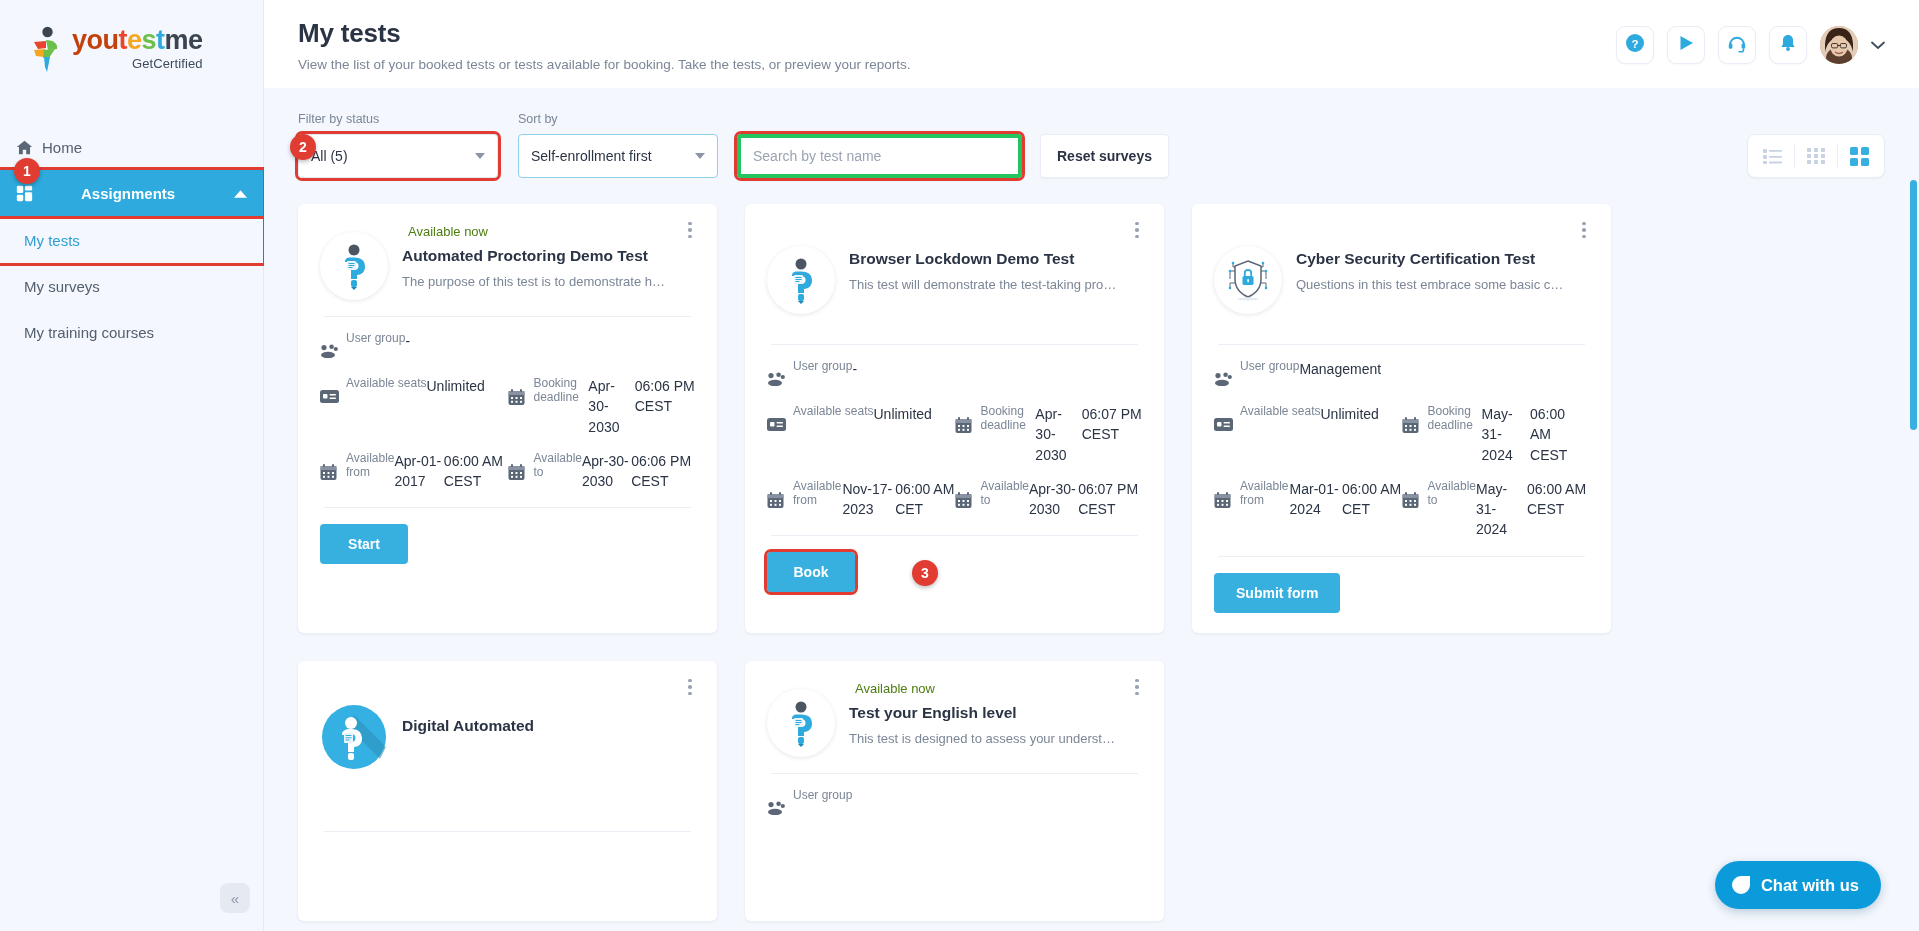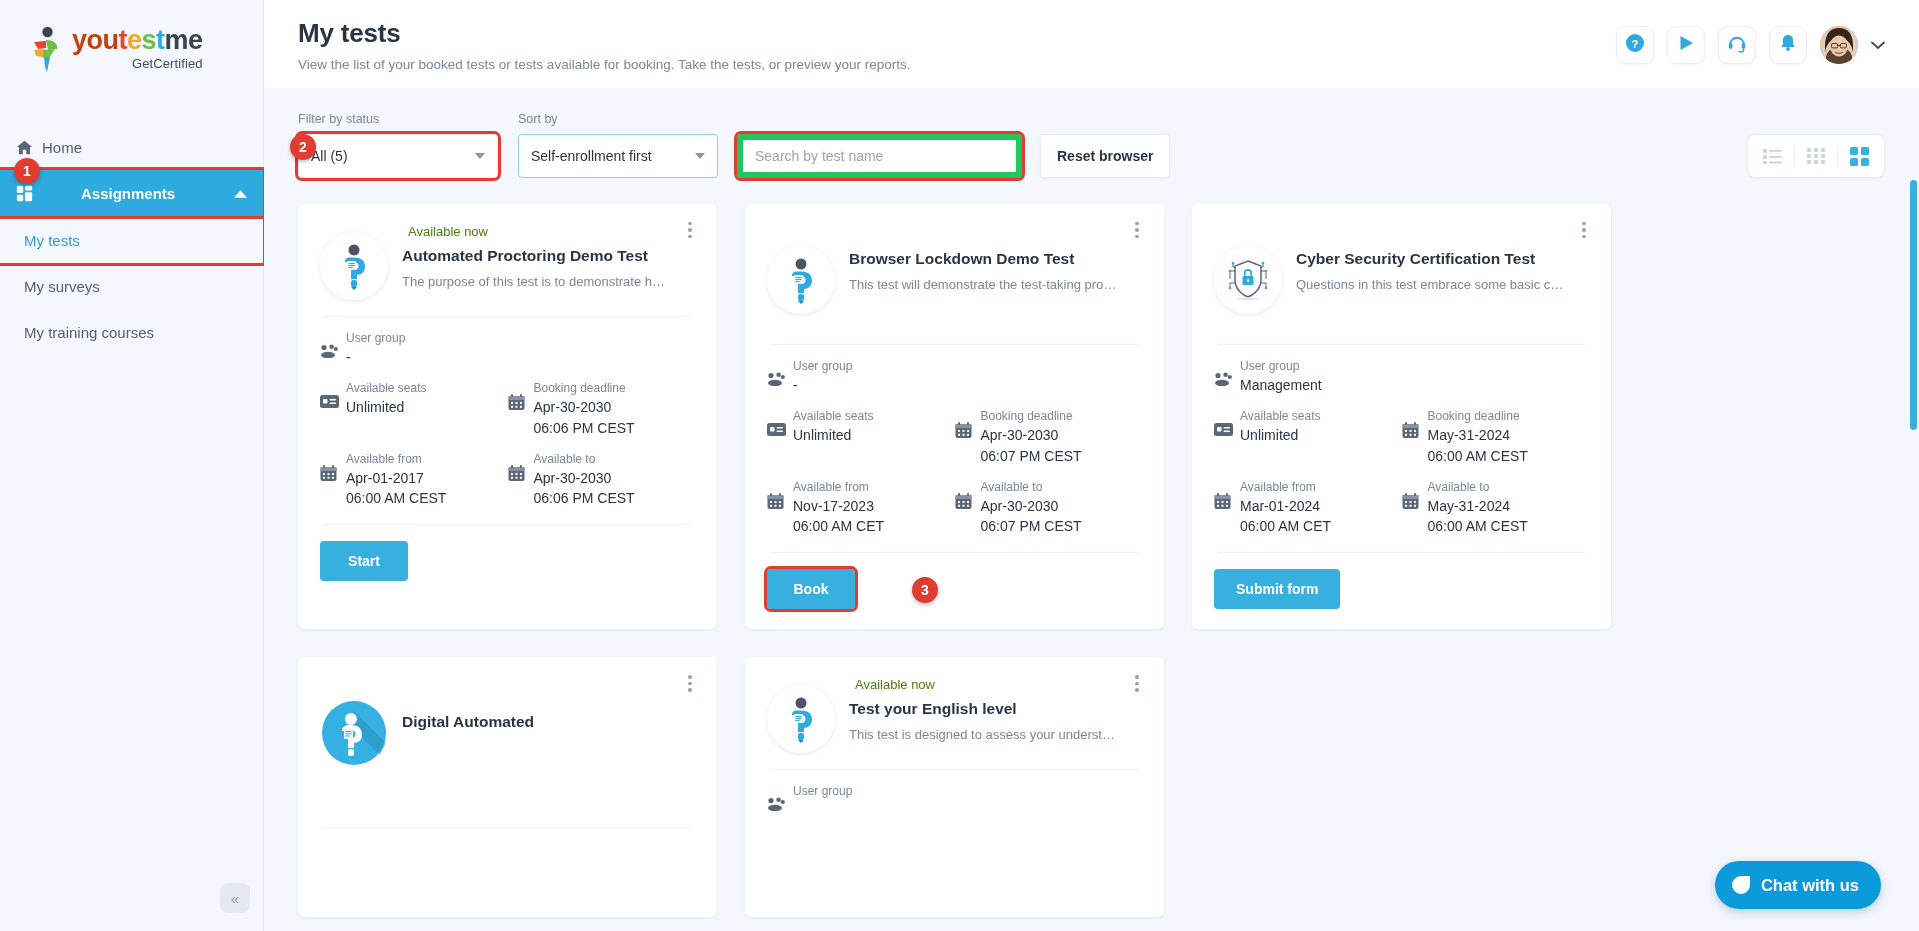--- a/index.html
+++ b/index.html
@@ -86,21 +86,21 @@
   .field { display: flex; flex-direction: column; }
   .field-label { font-size: 12.5px; color: #7b8696; margin-bottom: 8px; }
   .select-box {
     width: 200px; height: 44px; background: #fff; border: 1px solid #e4e9f2;
     border-radius: 4px; display: flex; align-items: center; justify-content: space-between;
     padding: 0 12px; font-size: 14px; color: #2b3445; cursor: pointer;
   }
   .select-box.focus { border: 1px solid #8fd0ea; }
   .caret { width: 0; height: 0; border-left: 5px solid transparent; border-right: 5px solid transparent; border-top: 6px solid #8b95a6; }
   .search-box {
-    width: 285px; height: 44px; background: #fff; border: 6px solid #22c55e; border-radius: 4px;
+    width: 285px; height: 44px; background: #fff; border: 4px solid #22c55e; border-radius: 4px;
     display: flex; align-items: center; padding: 0 12px;
   }
   .search-box input {
     border: none; outline: none; width: 100%; font-size: 14px; color: #2b3445;
     font-family: "Liberation Sans", sans-serif; background: transparent;
   }
   .search-box input::placeholder { color: #9aa3b2; }
   .reset-btn {
     height: 44px; padding: 0 16px; background: #fff; border: 1px solid #e9edf5;
     border-radius: 4px; font-size: 14px; font-weight: 700; color: #2b3445; cursor: pointer;
@@ -154,21 +154,21 @@
     display: flex; flex-direction: column; align-items: center; justify-content: center; gap: 3px;
     cursor: pointer;
   }
   .kebab i { width: 3.5px; height: 3.5px; border-radius: 50%; background: #9aa3b2; display: block; }
   .card-sep { height: 1px; background: #eaeef5; margin: 16px 4px 0 4px; }
 
   .info-grid { display: flex; flex-wrap: wrap; margin-top: 14px; }
   .info-cell { width: 50%; display: flex; align-items: flex-start; margin-bottom: 14px; }
   .info-cell.full { width: 100%; }
   .info-ico { width: 26px; min-width: 26px; margin-top: 13px; color: #5b6676; }
-  .info-txt { display: flex; flex-direction: column; }
+  .info-txt { display: flex; }
   .info-label { font-size: 12px; color: #7b8696; margin-bottom: 2px; }
   .info-value { font-size: 14px; color: #2b3445; line-height: 1.45; }
 
   .card-actions { display: flex; margin-top: 6px; position: relative; }
   .btn-primary {
     background: #37b0e0; color: #fff; border: none; border-radius: 4px;
     height: 40px; min-width: 88px; padding: 0 22px; font-size: 14px; font-weight: 700;
     cursor: pointer; font-family: "Liberation Sans", sans-serif;
   }
 
@@ -348,21 +348,21 @@
             <span class="caret"></span>
           </div>
         </div>
 
         <div class="field" style="margin-left:19px">
           <div class="search-box outline-red">
             <input type="text" value="" placeholder="Search by test name" style="">
           </div>
         </div>
 
-        <div class="reset-btn">Reset browser</div>
+        <div class="reset-btn">Reset surveys</div>
 
         <div class="viewtoggle">
           <div class="vt-btn">
             <svg width="20" height="16" viewBox="0 0 20 16">
               <rect x="0" y="1" width="4" height="4" rx="1" fill="#c7d2e2"></rect>
               <rect x="6" y="2" width="13" height="1.8" rx="0.9" fill="#c7d2e2"></rect>
               <rect x="0" y="7" width="4" height="4" rx="1" fill="#c7d2e2"></rect>
               <rect x="6" y="8" width="13" height="1.8" rx="0.9" fill="#c7d2e2"></rect>
               <rect x="0" y="13" width="4" height="3" rx="1" fill="#c7d2e2"></rect>
               <rect x="6" y="13.6" width="13" height="1.8" rx="0.9" fill="#c7d2e2"></rect>

